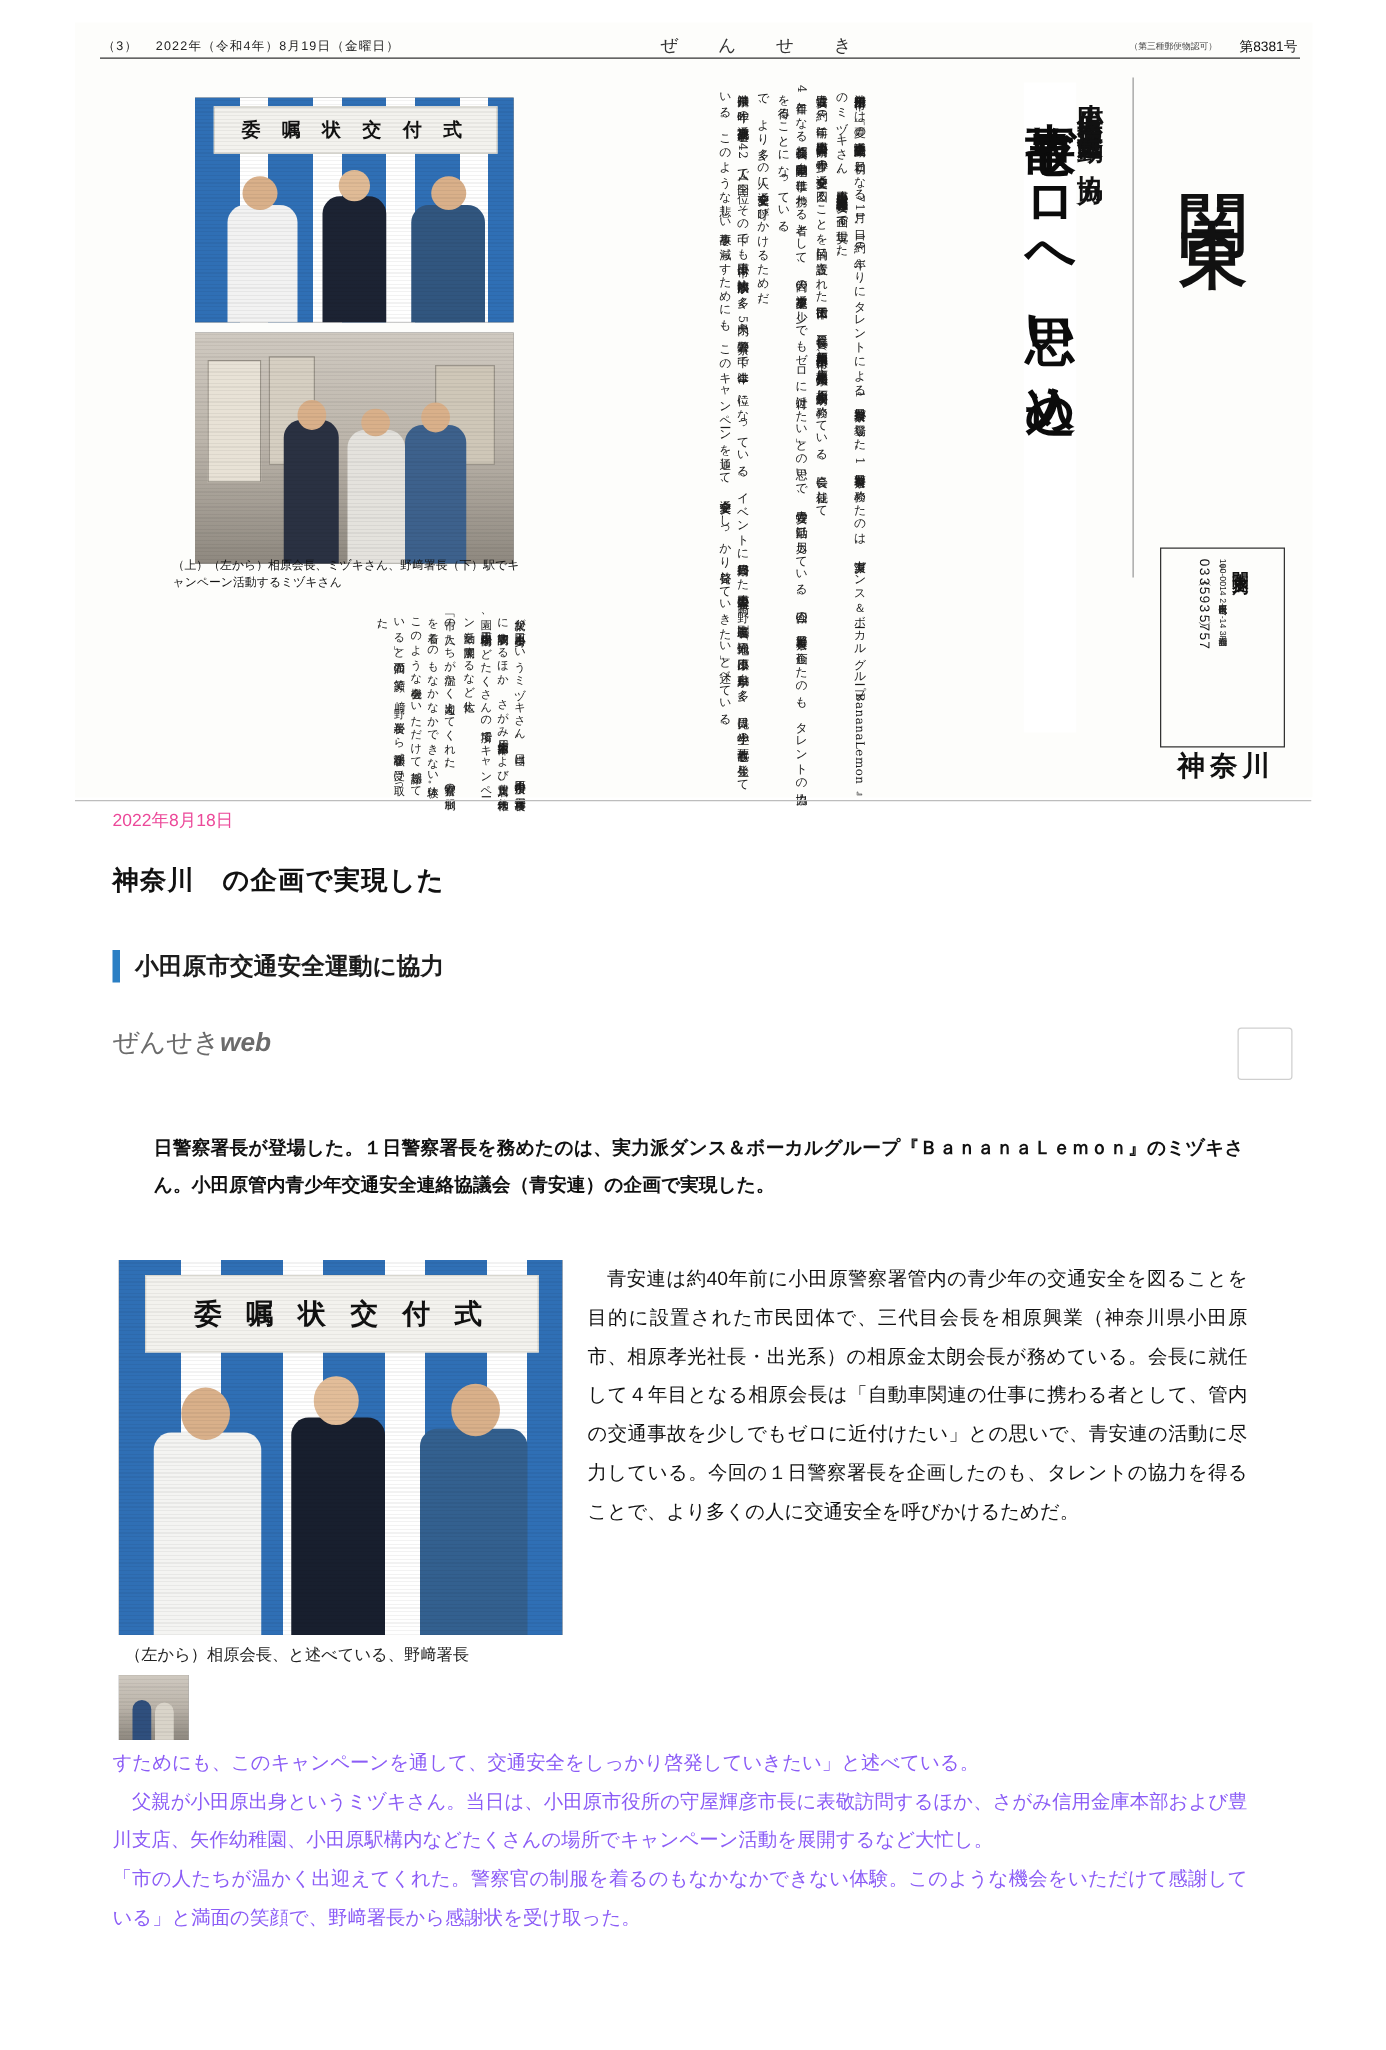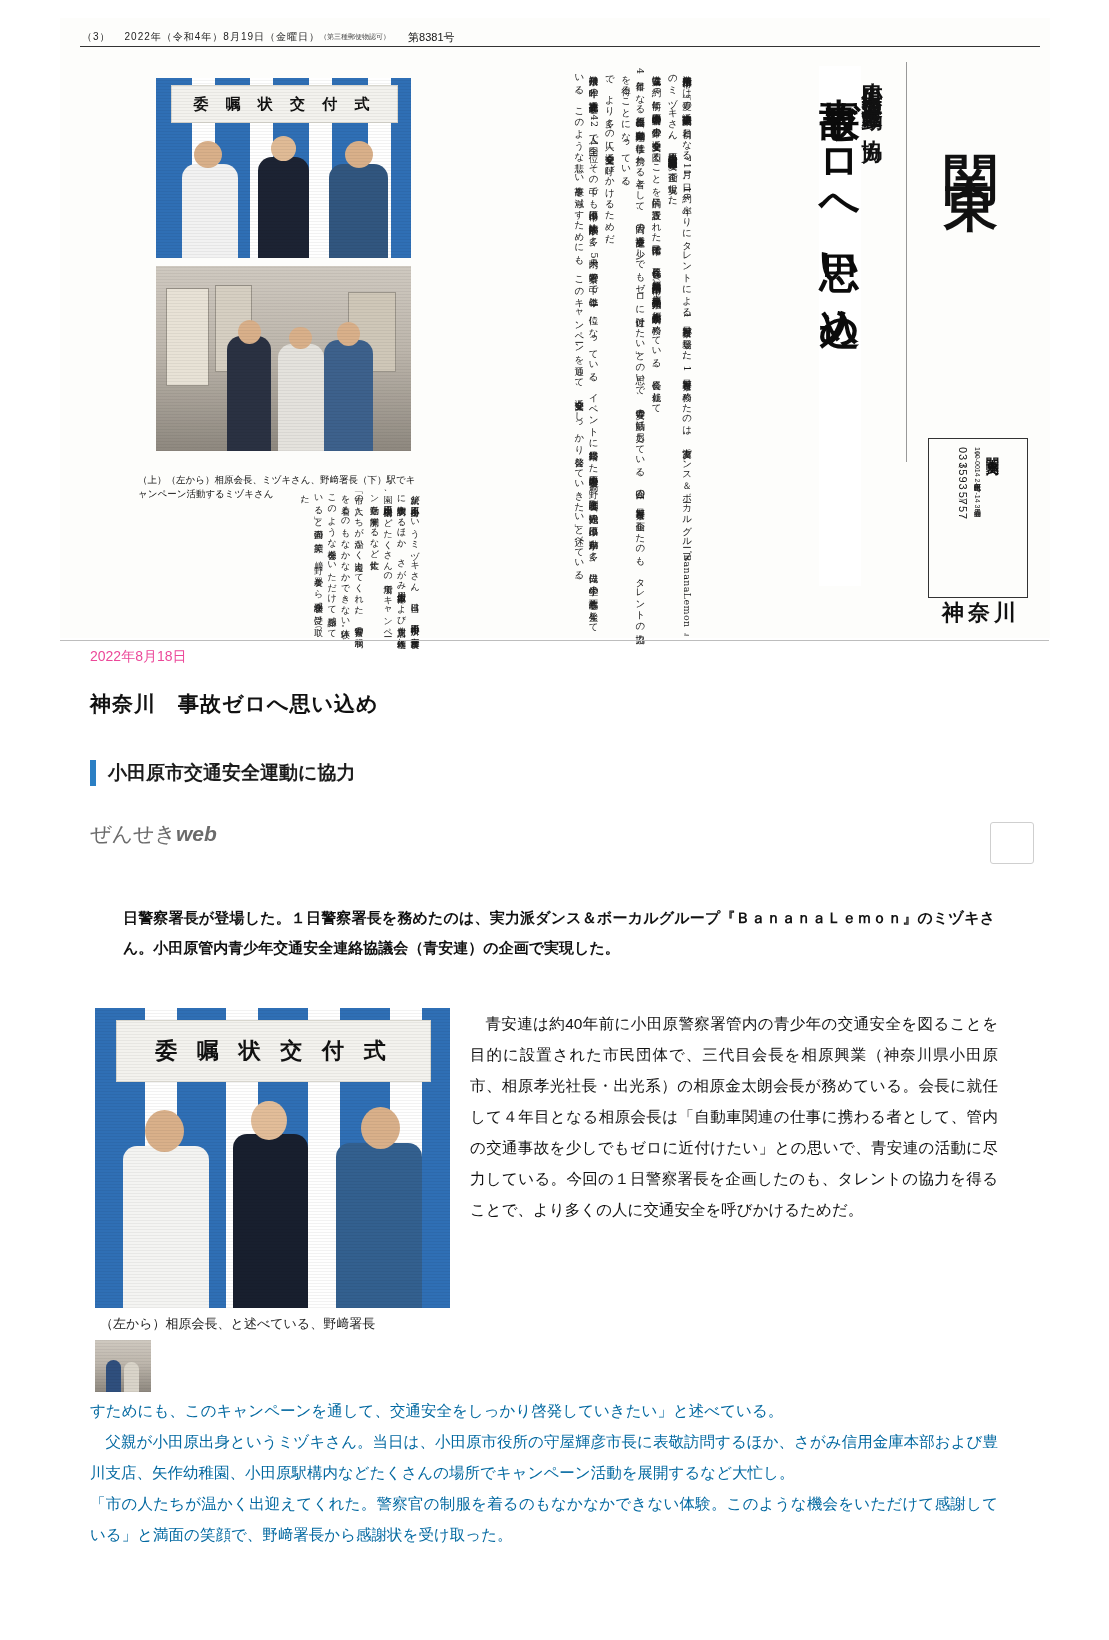--- a/index.html
+++ b/index.html
@@ -194,23 +194,23 @@
   .clip-photo {
     position: absolute;
     overflow: hidden;
     background: #777;
   }
   .photo1 { left: 96px; top: 60px; width: 255px; height: 180px; }
   .photo2 { left: 96px; top: 248px; width: 255px; height: 185px; }
   .clip-cap {
     position: absolute;
     left: 78px;
-    top: 456px;
+    top: 428px;
     width: 280px;
-    font-family: Liberation Mono, monospace;
+    font-family: Liberation Sans, sans-serif;
     font-size: 9.5px;
     line-height: 1.45;
     color: #111;
   }
 
   
   .ph {
     position: absolute;
     inset: 0;
   }
@@ -383,34 +383,35 @@
     text-align: justify;
   }
   .col-right p { margin: 0; text-indent: 1em; }
   .full-below {
     position: absolute;
     left: 90px;
     top: 1395px;
     width: 908px;
     font-size: 15.5px;
     line-height: 2.0;
-    color: #0369a1;
+    color: #8b5cf6;
     text-align: justify;
   }
   .full-below p { margin: 0; }
   .full-below p.ind { text-indent: 1em; }
 </style>
 </head>
 <body>
 
 <div class="clipping">
 
   <div class="clip-header">
     <span class="h-left">（3）</span>
     <span class="h-left" style="margin-left:14px">2022年（令和4年）8月19日（金曜日）</span>
+    <span class="h-center">ぜ ん せ き</span>
     <span class="h-sub">（第三種郵便物認可）</span>
     <span class="h-right">第8381号</span>
   </div>
   <div class="clip-topline"></div>
 
   <div class="masthead">
     <div class="kanto">関 東</div>
   </div>
 
   <div class="branchbox">
@@ -468,21 +469,21 @@
 
   <div class="clip-bottom">
     <div class="vcol">父親が小田原出身というミヅキさん。当日は、小田原市役所の守屋輝彦市長に表敬訪問するほか、さがみ信用金庫本部および豊川支店、矢作幼稚園、小田原駅構内などたくさんの場所でキャンペーン活動を展開するなど大忙し。</div>
     <div class="vcol">「市の人たちが温かく出迎えてくれた。警察官の制服を着るのもなかなかできない体験。このような機会をいただけて感謝している」と満面の笑顔で、野﨑署長から感謝状を受け取った。</div>
   </div>
 </div>
 
 <div class="divider"></div>
 
 <div class="date">2022年8月18日</div>
-<div class="art-title">神奈川　事故ゼロへ思い込め</div>
+<div class="art-title">神奈川　の企画で実現した</div>
 
 <div class="sub-bar">
   <span class="accent"></span>
   <span class="sub-text">小田原市交通安全運動に協力</span>
 </div>
 
 <div class="brand">
   <span>ぜんせき</span><i>web</i>
 </div>
 <div class="brand-box"></div>

